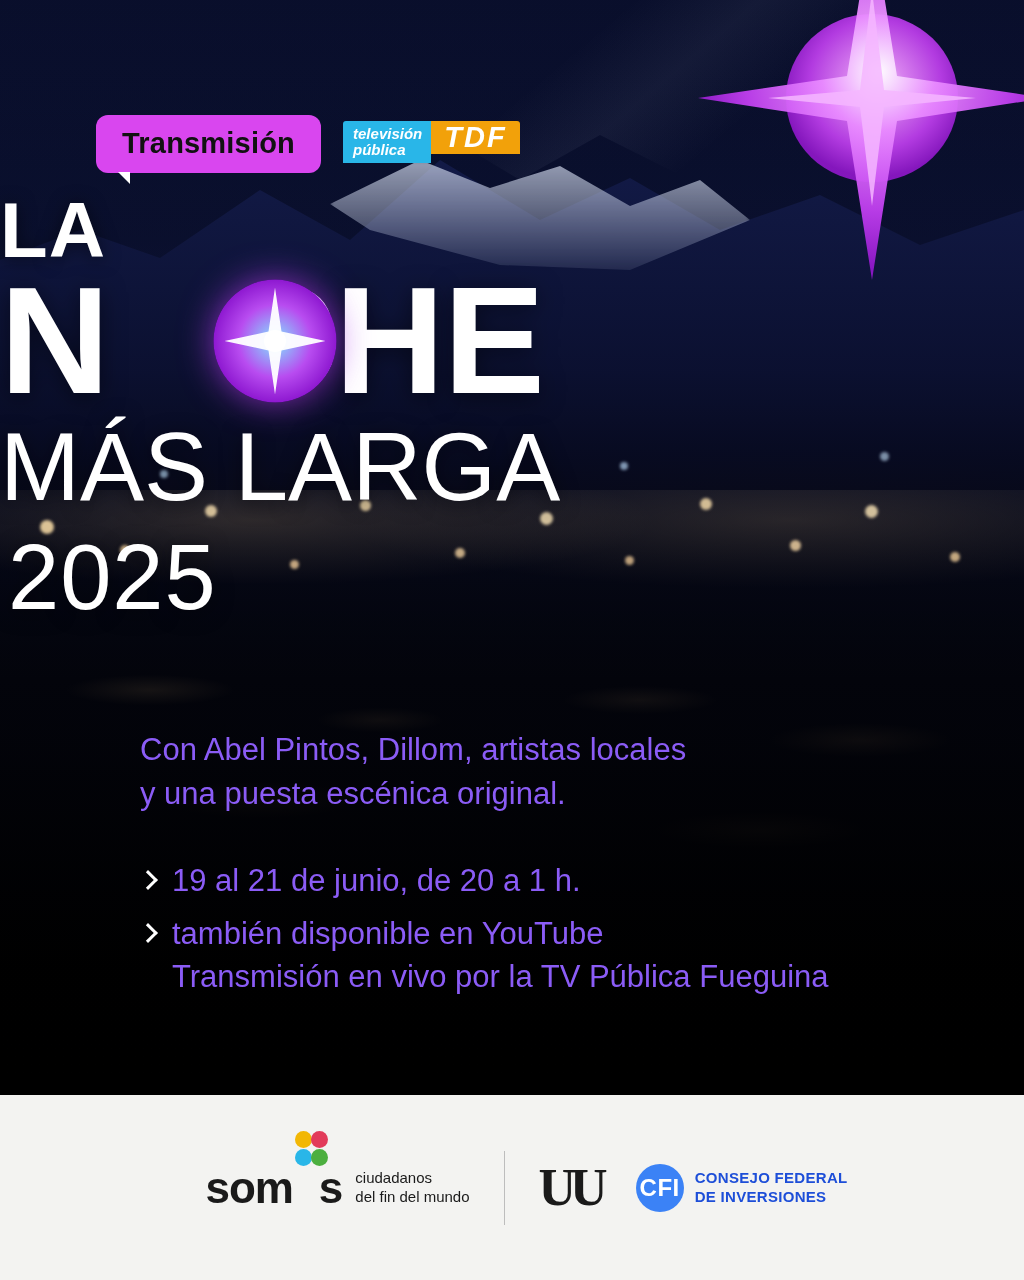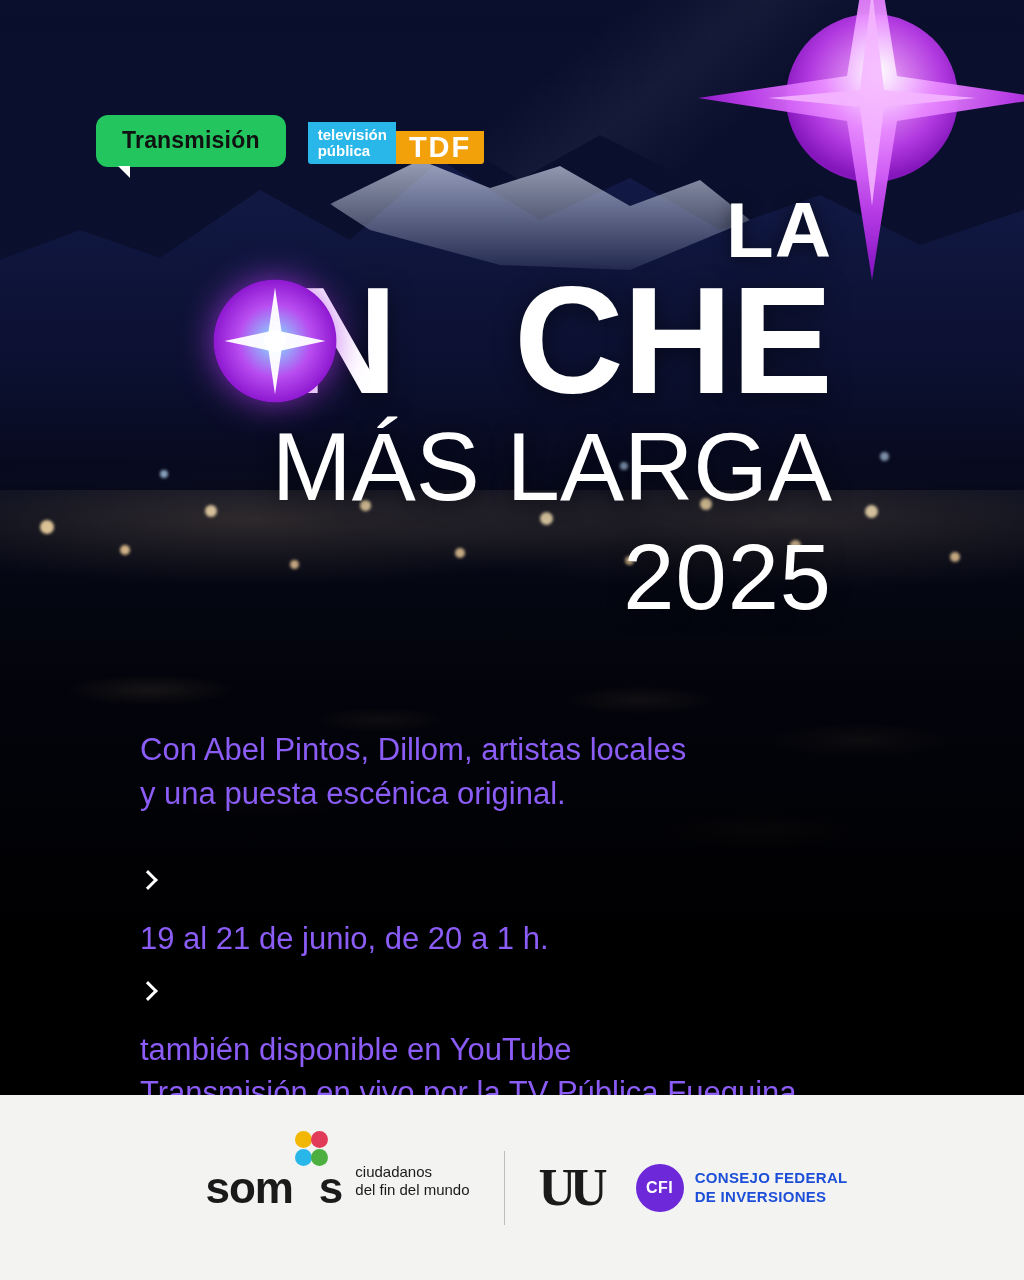--- a/index.html
+++ b/index.html
@@ -63,49 +63,49 @@
   
   .starTR { position:absolute; right:-10px; top:-20px; width:340px; height:330px; }
 
   
   .badgeRow {
     position:absolute; left:96px; top:115px;
     display:flex; align-items:center; gap:22px;
   }
   .transBadge {
     position:relative;
-    background:#22c55e; color:#111;
+    background:#d946ef; color:#111;
     border-radius:12px;
     padding:12px 26px 13px;
-    font-size:23px; font-weight:bold; letter-spacing:0.2px;
+    font-size:29px; font-weight:bold; letter-spacing:0.2px;
   }
   .transBadge:after {
     content:""; position:absolute; left:22px; bottom:-11px;
     border-left:12px solid transparent; border-right:0 solid transparent;
     border-top:12px solid #fff;
   }
   .tvpub {
-    display:flex; align-items:flex-end; height:46px;
-    border-radius:3px; overflow:hidden;
+    display:flex; align-items:flex-start; height:46px;
+    border-radius:3px; overflow:hidden;font-style:italic;
   }
   .tvpubLeft {
     background:#29b6e8; color:#fff;
     padding:5px 9px 5px 10px;
     font-size:15px; line-height:1.08; font-weight:bold;
     display:flex; flex-direction:column; justify-content:center;
   }
   .tvpubRight {
     background:#f2a10a; color:#fff;
     padding:0 13px;
     display:flex; align-items:center;
     font-size:29px; font-weight:bold; letter-spacing:2px;
   }
 
   
-  .titleBlock { position:absolute; left:0; top:195px; width:832px; text-align:right; color:#fff; }
+  .titleBlock { position:absolute; left:0; top:195px; width:832px; text-align:left; color:#fff; }
   .t-la {
     font-size:78px; font-weight:bold; letter-spacing:1px; line-height:0.92;
     text-shadow:0 2px 18px rgba(0,0,0,0.55);
   }
   .t-noche {
     position:relative;
     font-size:152px; font-weight:bold; letter-spacing:-1px; line-height:0.92;
     margin-top:4px;
     text-shadow:0 4px 24px rgba(0,0,0,0.5);
   }
@@ -126,59 +126,59 @@
     font-size:92px; font-weight:normal; letter-spacing:1px; line-height:1.0;
     margin-top:16px;
     text-shadow:0 3px 20px rgba(0,0,0,0.5);
     margin-left:8px;
   }
 
   
   .copy { position:absolute; left:140px; top:728px; width:850px; color:#8b5cf6; }
   .lineup { font-size:31px; line-height:1.42; font-weight:normal; }
   .bullets { margin-top:44px; }
-  .bullet { display:flex; gap:16px; align-items:flex-start; margin-bottom:10px; font-size:31px; line-height:1.38;flex-direction:column; }
+  .bullet { display:flex; gap:16px; align-items:flex-start; margin-bottom:10px; font-size:31px; line-height:1.38; }
   .chev { flex:0 0 auto; width:16px; height:42px; position:relative; }
   .chev:before {
     content:""; position:absolute; left:1px; top:13px;
     width:11px; height:11px;
     border-top:3px solid #fff; border-right:3px solid #fff;
     transform:rotate(45deg);
   }
   .bullet span { display:block; }
 
   
   .footer {
     position:absolute; left:0; top:1095px; width:1024px; height:185px;
     background:#f3f3f1;
     display:flex; align-items:center; justify-content:center; gap:34px;
   }
-  .somosWrap { display:flex; align-items:flex-start; gap:13px;margin-left:29px; }
+  .somosWrap { display:flex; align-items:center; gap:13px;margin-left:29px; }
   .somosWord { font-size:44px; font-weight:bold; color:#1a1a1a; letter-spacing:-1px; position:relative; }
   .somosWord .o2 { color:transparent; }
   .somosDots { position:relative; width:0; height:0; }
   .dot { position:absolute; width:17px; height:17px; border-radius:50%; }
   .somosTag { font-size:15px; line-height:1.25; color:#1a1a1a; }
   .divider { width:1px; height:74px; background:#bdbdbd; }
   .ushuaia { display:flex; align-items:center; gap:12px; }
   .crest {
     width:58px; height:66px; border:3px solid #1a1a1a; border-radius:28px 28px 18px 18px;
     display:flex; align-items:center; justify-content:center;
     background:#fff;
   }
   .crestInner { width:34px; height:40px; border-radius:17px 17px 10px 10px; background:#1a1a1a; opacity:0.88; }
   .ushText { line-height:1.05; }
   .ushText .t1 { font-size:29px; font-weight:bold; letter-spacing:1px; color:#1a1a1a; }
   .ushText .t2 { font-size:15px; letter-spacing:2px; color:#1a1a1a; }
   .uMark { font-size:52px; font-weight:bold; color:#1a1a1a; letter-spacing:-6px; font-family:Liberation Serif, serif; }
   .cfi { display:flex; align-items:center; gap:11px; }
   .cfiCircle {
-    width:48px; height:48px; border-radius:50%; background:#6d28d9; color:#fff;
+    width:48px; height:48px; border-radius:50%; background:#3b82f6; color:#fff;
     display:flex; align-items:center; justify-content:center;
-    font-size:16px; font-weight:bold; letter-spacing:0.5px;
+    font-size:24px; font-weight:bold; letter-spacing:0.5px;
   }
   .cfiText { font-size:15px; font-weight:bold; line-height:1.25; color:#1d4ed8; letter-spacing:0.3px; }
 </style>
 </head>
 <body>
 
 <div class="poster">
 
   <div class="photo"></div>
   <div class="ridge2"></div>

